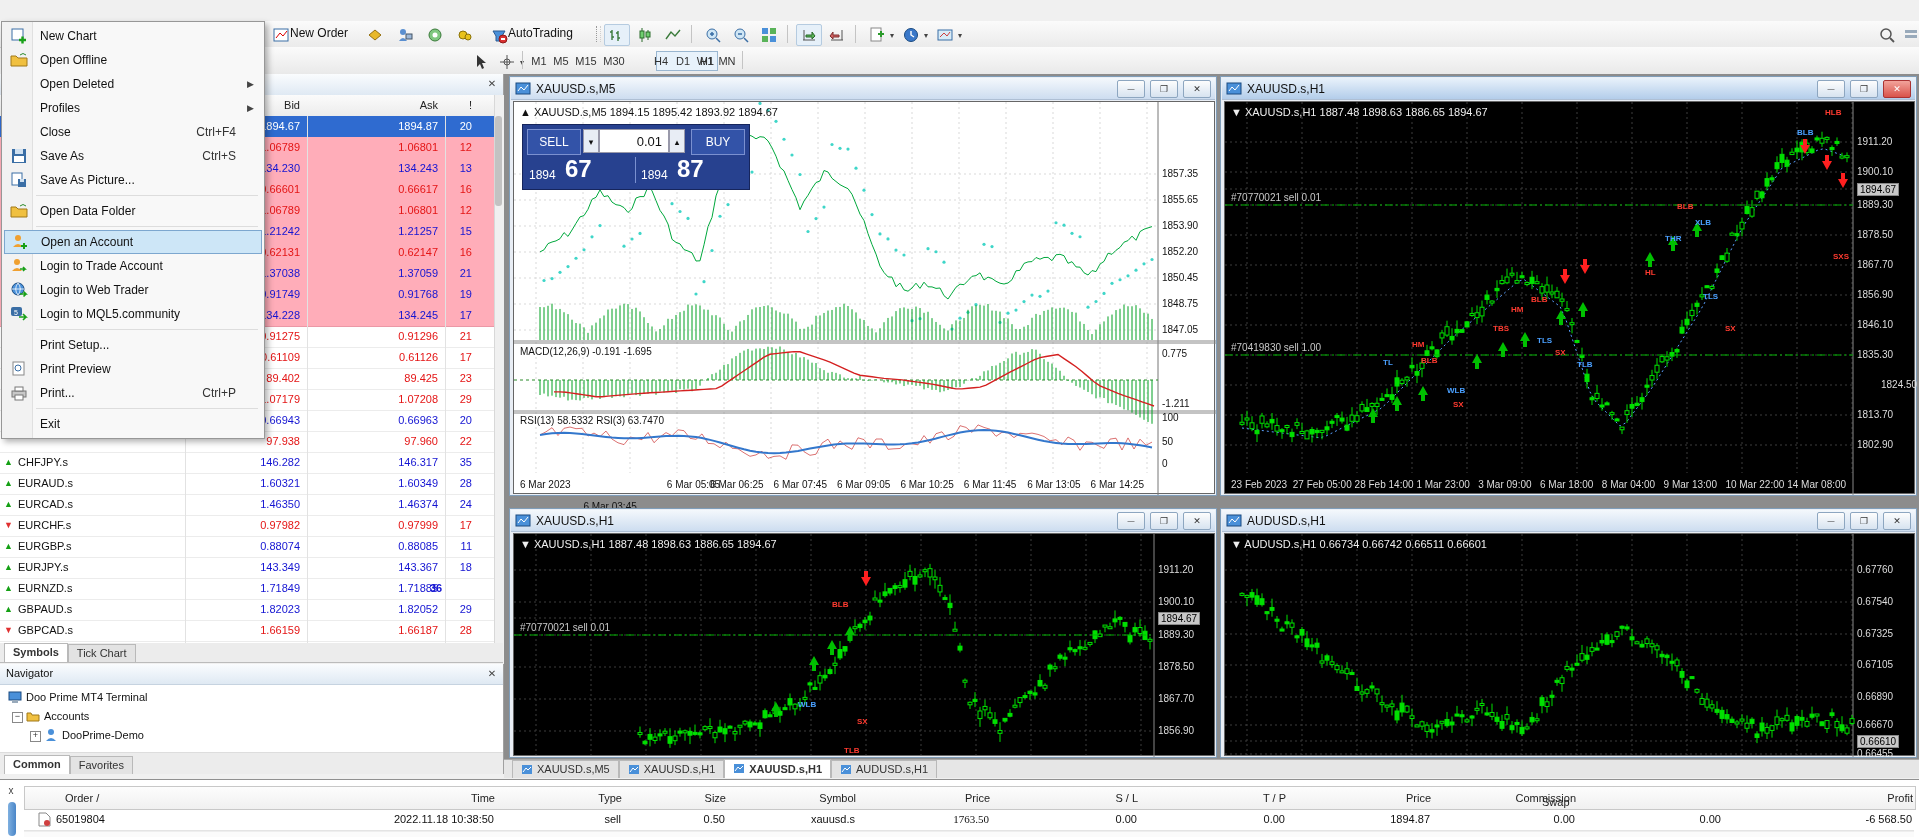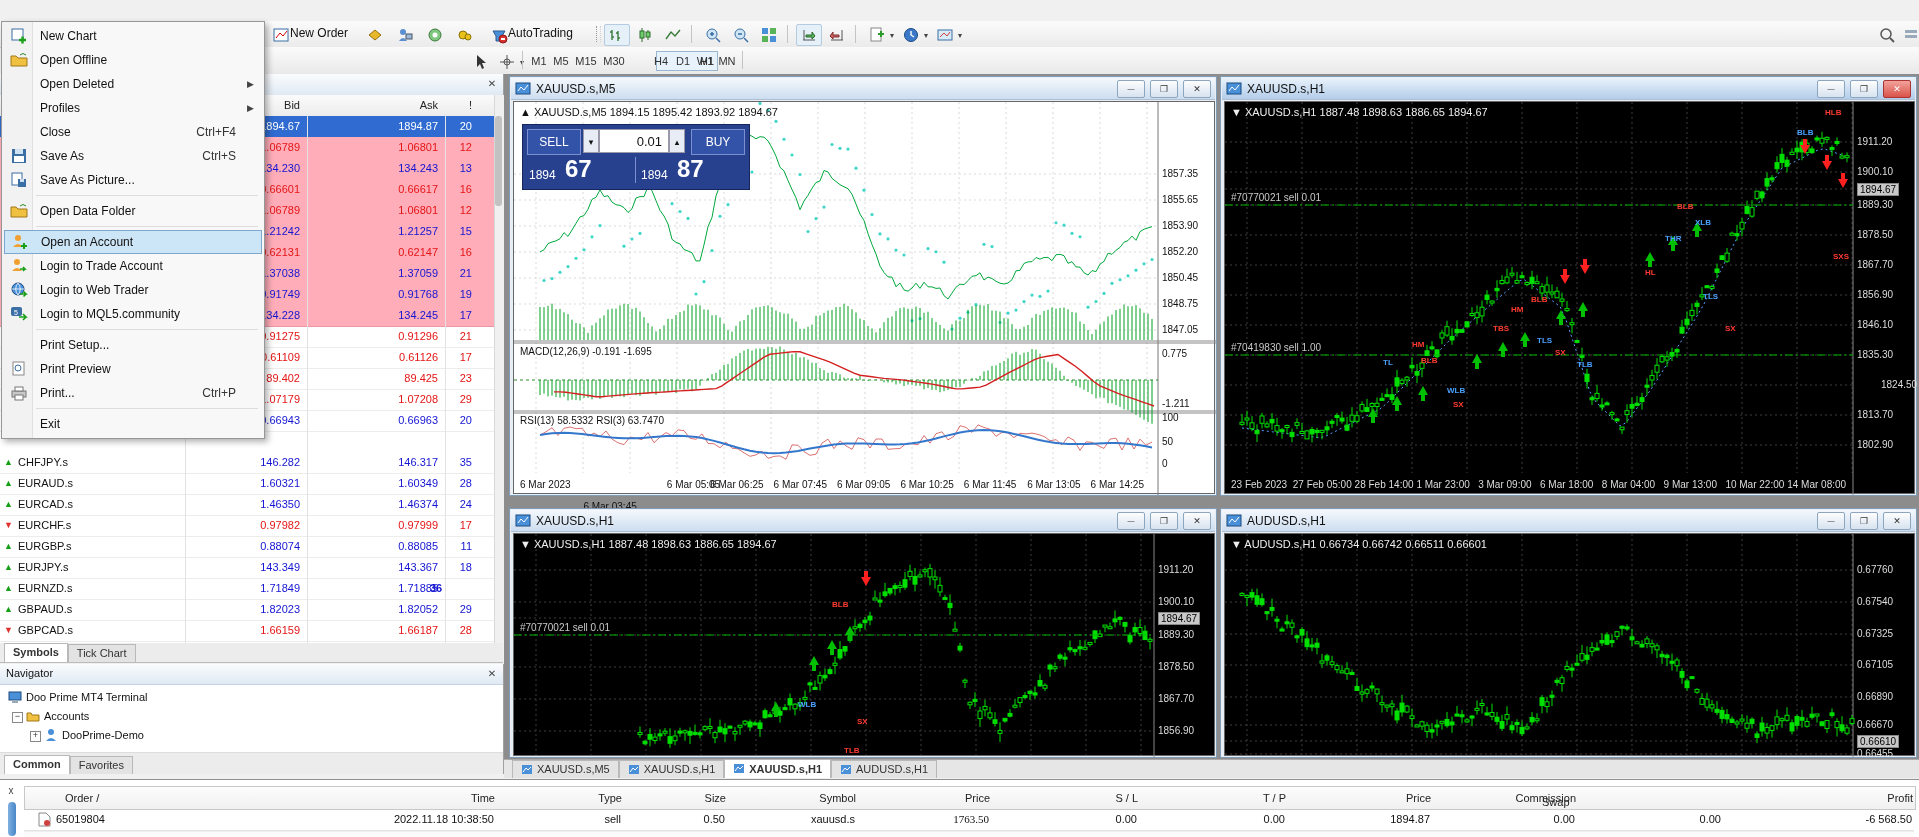--- a/index.html
+++ b/index.html
@@ -302,20 +302,26 @@
           <div class="mw-cell" style="left: 18px; color: rgb(17, 17, 17);"></div>
           <div class="mw-cell" style="left: 210px; width: 90px; text-align: right; color: rgb(228, 21, 21);">1.07179</div>
           <div class="mw-cell" style="left: 350px; width: 88px; text-align: right; color: rgb(228, 21, 21);">1.07208</div>
           <div class="mw-cell" style="left: 430px; width: 42px; text-align: right; color: rgb(228, 21, 21);">29</div>
         </div>
         <div class="mw-row" style="top: 294px; border-bottom: 1px solid rgb(236, 236, 236);">
           <div class="mw-cell" style="left: 18px; color: rgb(17, 17, 17);"></div>
           <div class="mw-cell" style="left: 210px; width: 90px; text-align: right; color: rgb(20, 20, 210);">0.66943</div>
           <div class="mw-cell" style="left: 350px; width: 88px; text-align: right; color: rgb(20, 20, 210);">0.66963</div>
           <div class="mw-cell" style="left: 430px; width: 42px; text-align: right; color: rgb(20, 20, 210);">20</div>
+        </div>
+        <div class="mw-row" style="top: 315px; border-bottom: 1px solid rgb(236, 236, 236);">
+          <div class="mw-cell" style="left: 18px; color: rgb(17, 17, 17);"></div>
+          <div class="mw-cell" style="left: 210px; width: 90px; text-align: right; color: rgb(228, 21, 21);">97.938</div>
+          <div class="mw-cell" style="left: 350px; width: 88px; text-align: right; color: rgb(228, 21, 21);">97.960</div>
+          <div class="mw-cell" style="left: 430px; width: 42px; text-align: right; color: rgb(228, 21, 21);">22</div>
         </div>
         <div class="mw-row" style="top: 336px; border-bottom: 1px solid rgb(236, 236, 236);">
           <div class="mw-cell" style="left: 4px; color: rgb(20, 160, 20); font-size: 9px;">▲</div>
           <div class="mw-cell" style="left: 18px; color: rgb(17, 17, 17);">CHFJPY.s</div>
           <div class="mw-cell" style="left: 210px; width: 90px; text-align: right; color: rgb(20, 20, 210);">146.282</div>
           <div class="mw-cell" style="left: 350px; width: 88px; text-align: right; color: rgb(20, 20, 210);">146.317</div>
           <div class="mw-cell" style="left: 430px; width: 42px; text-align: right; color: rgb(20, 20, 210);">35</div>
         </div>
         <div class="mw-row" style="top: 357px; border-bottom: 1px solid rgb(236, 236, 236);">
           <div class="mw-cell" style="left: 4px; color: rgb(20, 160, 20); font-size: 9px;">▲</div>

